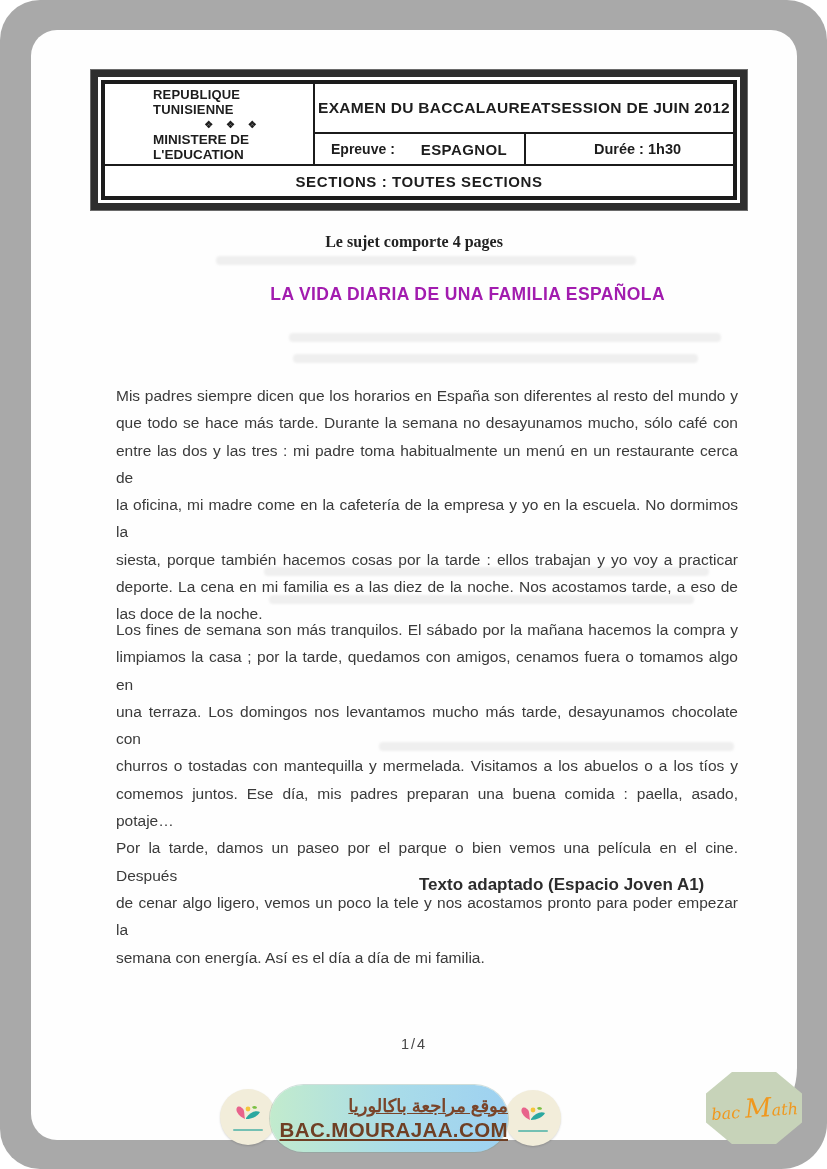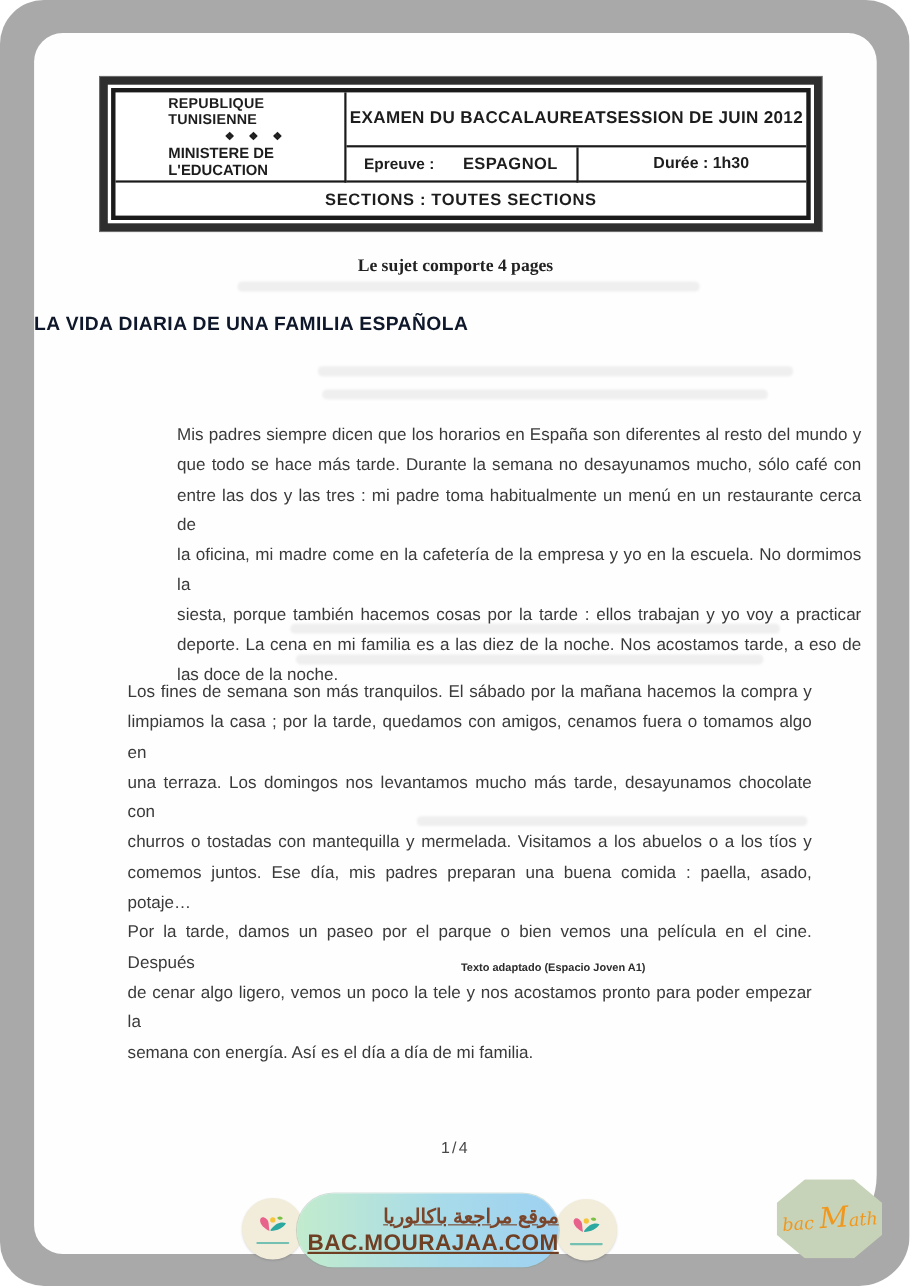--- a/index.html
+++ b/index.html
@@ -35,31 +35,31 @@
   .epreuve-value { font-size:15px; letter-spacing:.4px; }
   .cell-duree { grid-column:3; grid-row:2; border-bottom:2px solid #1b1b1b;
                 font-weight:bold; font-size:14.5px;padding-left:16px; }
   .cell-sections { grid-column:1/4; grid-row:3; font-weight:bold; font-size:15px;
                    letter-spacing:.6px; }
 
   
   .pages-note { position:absolute; left:0; top:203px; width:766px; text-align:center;
                 font-family:"Liberation Serif", serif; font-weight:bold; font-size:16px;
                 color:#222; }
-  .main-title { position:absolute; left:0; top:254px; width:634px; text-align:left;
-                font-weight:bold; font-size:17.5px; letter-spacing:.4px; color:#0f172a; }
+  .main-title { position:absolute; left:0; top:254px; width:634px; text-align:right;
+                font-weight:bold; font-size:17.5px; letter-spacing:.4px; color:#a21caf; }
 
   .para { position:absolute; left:85px; width:622px; font-size:15.5px; color:#3a3a3a; }
-  .para1 { top:352px;margin-left:45px; }
+  .para1 { top:352px; }
   .para2 { top:586px; }
   .text-line { line-height:27.3px; text-align:justify; text-align-last:justify; }
   .text-line.last-line { text-align-last:left; }
 
   .attribution { position:absolute; left:388px; top:845px; font-weight:bold;
-                 font-size:10px; color:#2c2c2c; }
+                 font-size:17px; color:#2c2c2c; }
   .page-number { position:absolute; left:0; top:1006px; width:766px; text-align:center;
                  font-size:14.5px; letter-spacing:2px; color:#474747; }
 
   
   .ghost { position:absolute; height:9px; border-radius:4px;
            background:rgba(110,110,110,0.10); filter:blur(1.2px); }
   .g1 { left:185px; top:226px; width:420px; }
   .g2 { left:258px; top:303px; width:432px; }
   .g3 { left:262px; top:324px; width:405px; }
   .g4 { left:233px; top:537px; width:445px; }

